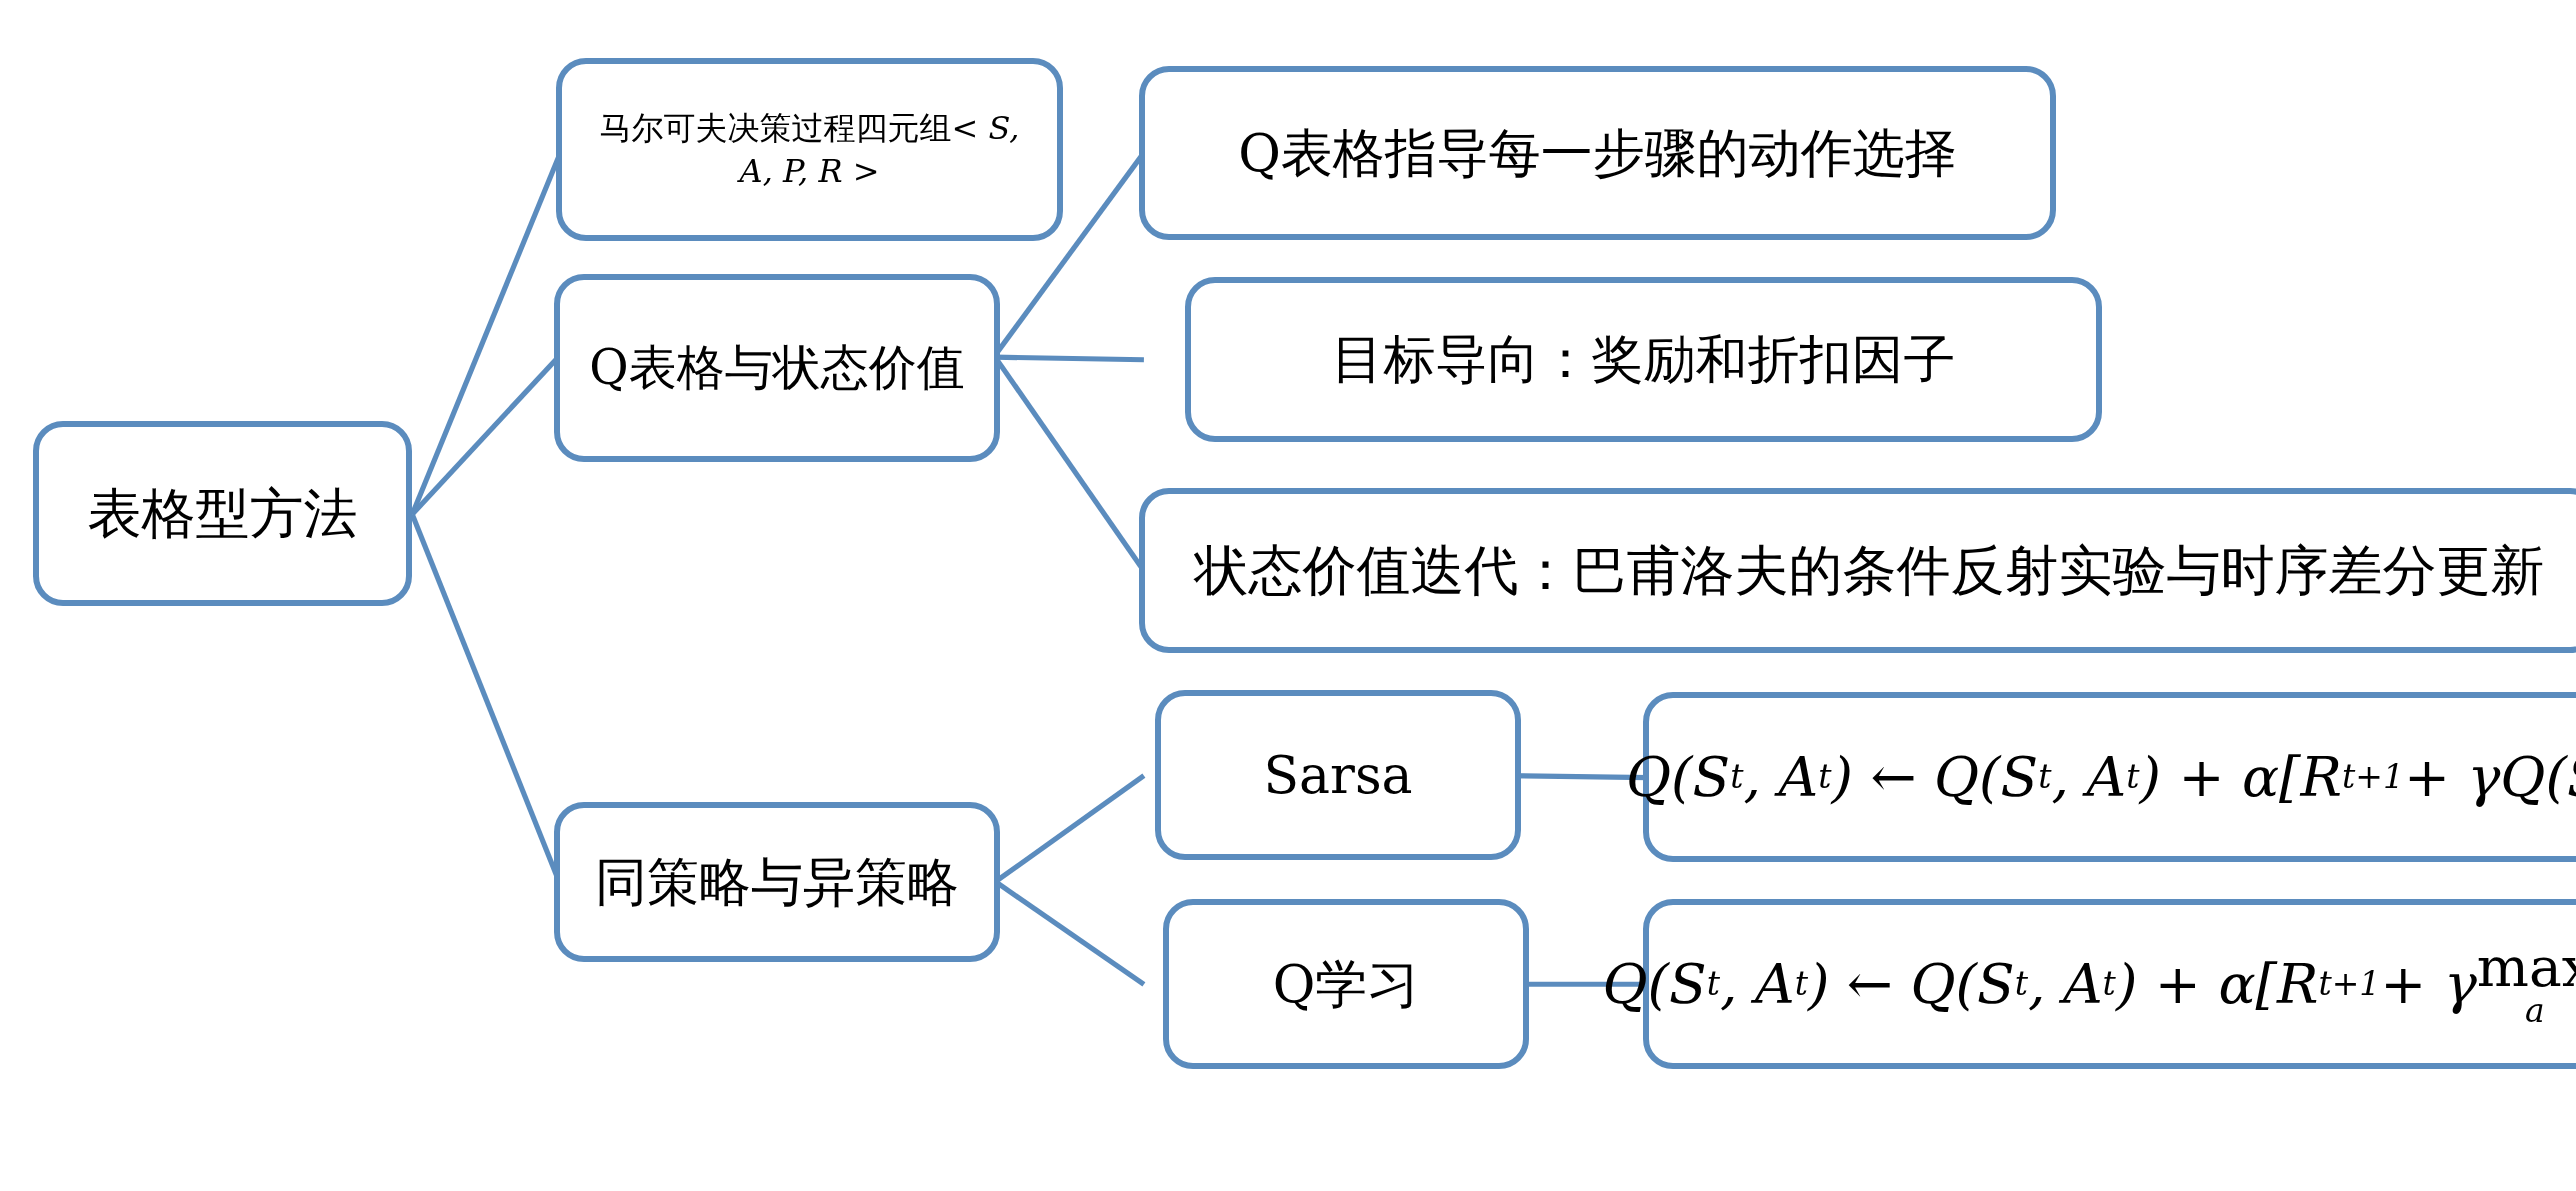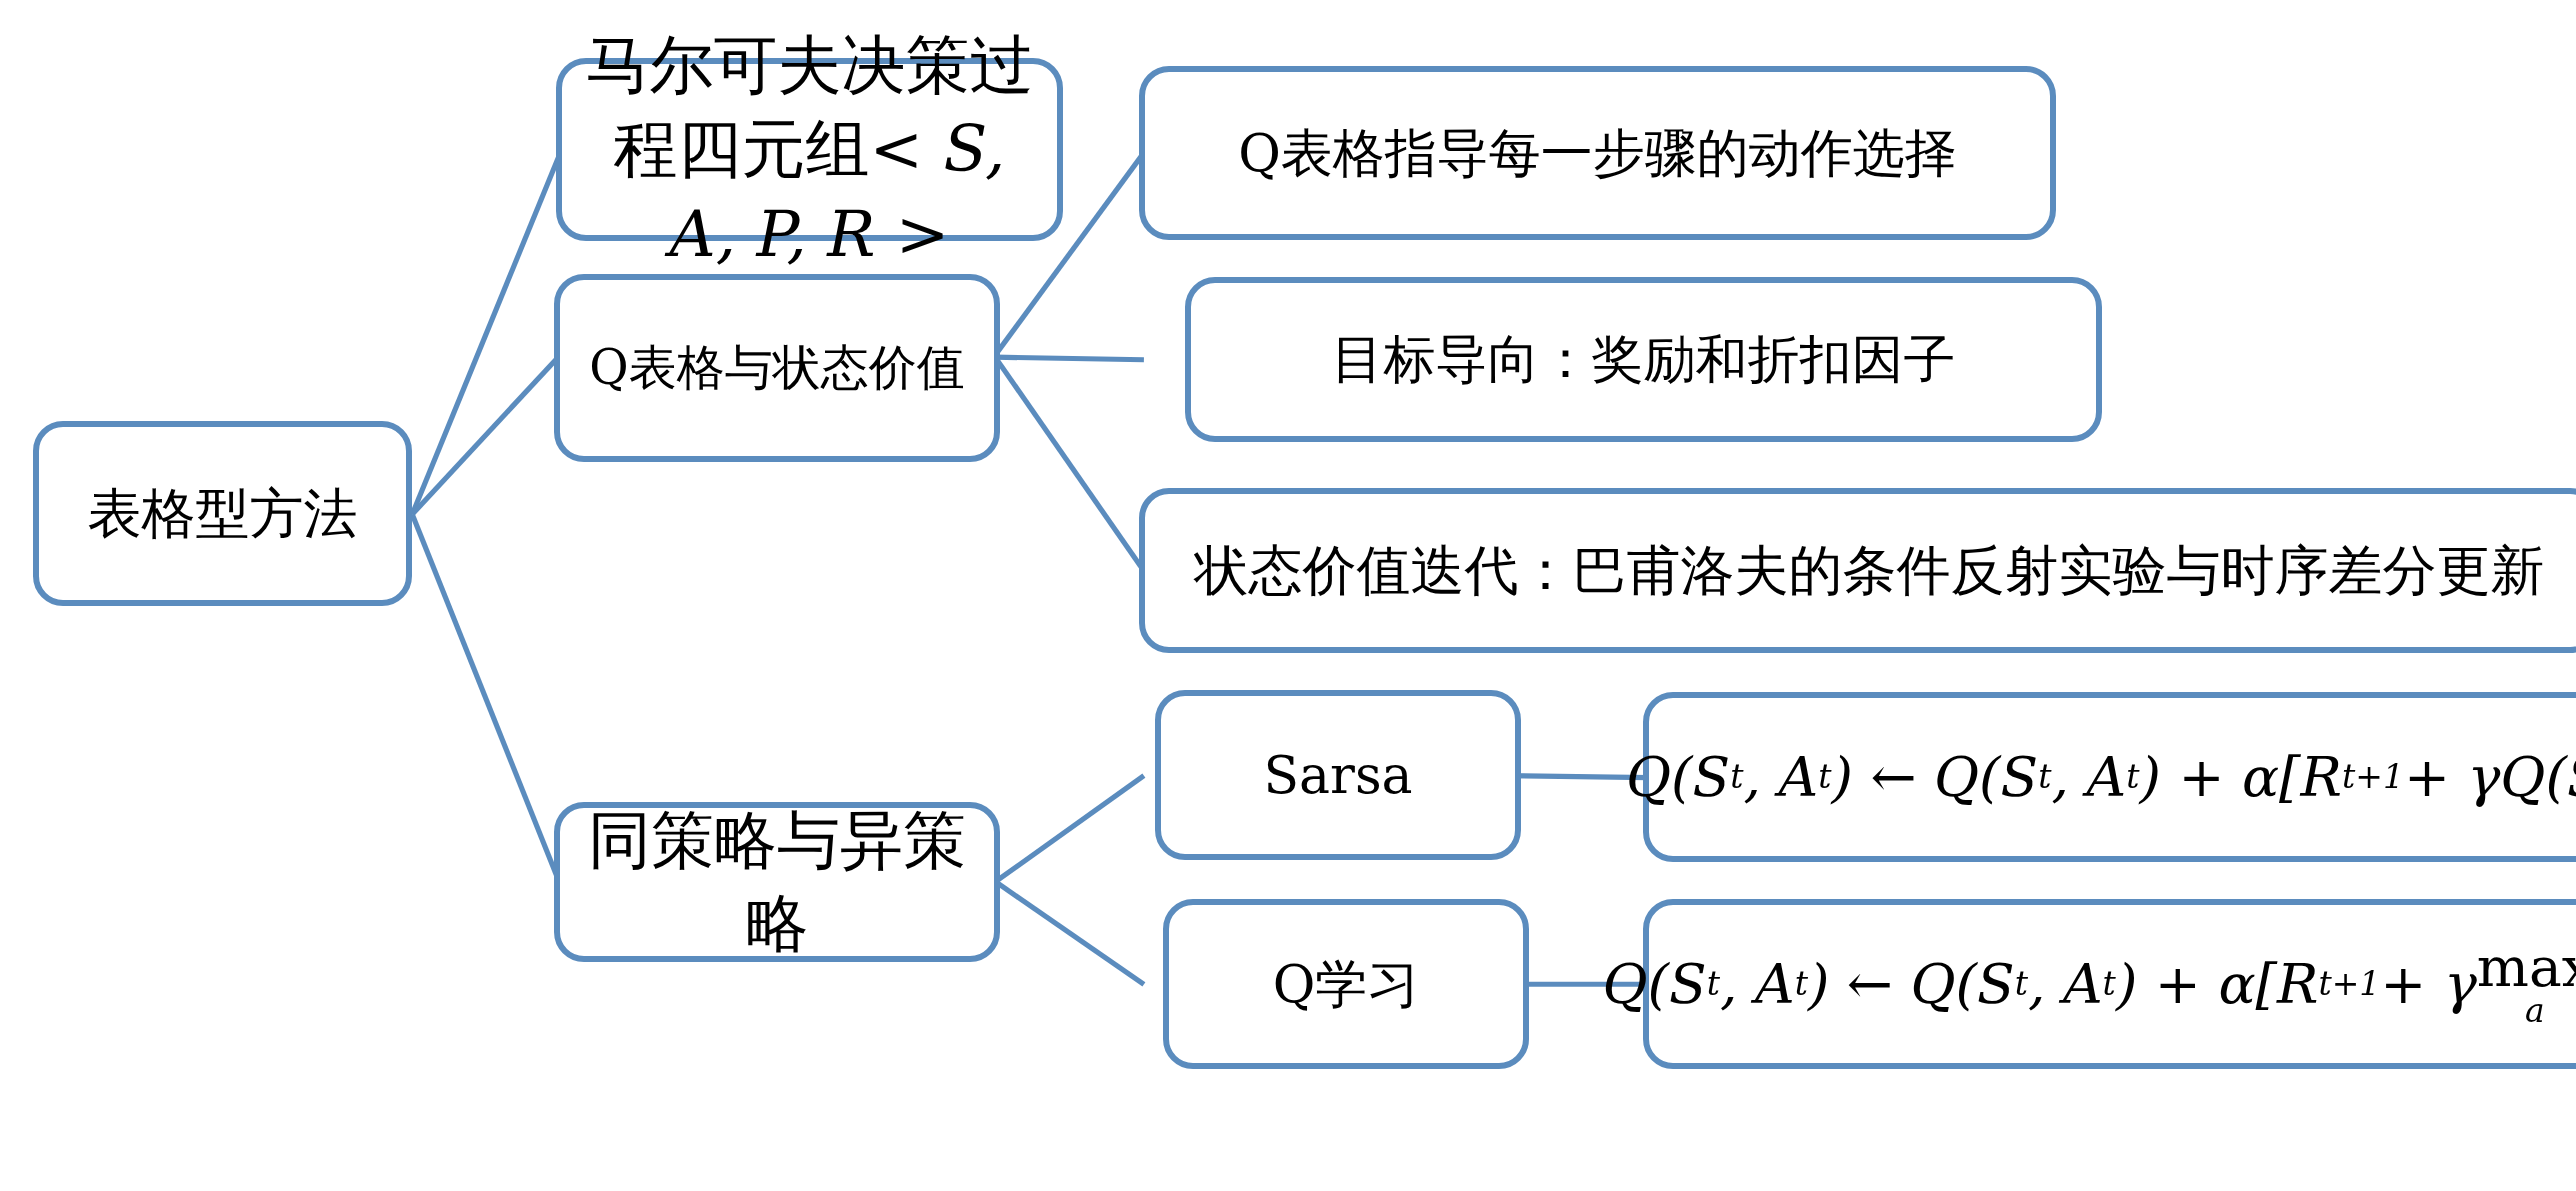--- a/index.html
+++ b/index.html
@@ -20,26 +20,26 @@
     display:flex;
     align-items:center;
     justify-content:center;
     text-align:center;
     color:#000000;
     line-height:1.32;
   }
   .node .lbl{display:block;}
   
   #node-root      {left:33px;  top:421px;  width:379px;  height:185px; font-size:54px;}
-  #node-mdp       {left:556px;top:58px;  width:507px;  height:183px; font-size:64px; padding:0 21px;}
+  #node-mdp       {left:556px;top:58px;  width:507px;  height:183px; font-size:32px; padding:0 21px;}
   #node-qtable    {left:554px;top:274px;  width:446px;  height:188px; font-size:48px;}
   #node-qguide    {left:1139px;top:66px;  width:917px; height:174px; font-size:52px;}
   #node-goal      {left:1185px;top:277px;  width:917px; height:165px; font-size:52px;}
   #node-valueiter {left:1139px;top:488px;  width:1461px; height:165px; font-size:54px;}
-  #node-policy    {left:554px;top:802px; width:446px;  height:160px; font-size:63px;}
+  #node-policy    {left:554px;top:802px; width:446px;  height:160px; font-size:52px;}
   #node-sarsa     {left:1139px;top:690px; width:366px;  height:170px; font-size:52px;margin-left:16px;}
   #node-qlearn    {left:1163px;top:899px; width:366px;  height:170px; font-size:52px;}
   #node-sarsa-f   {left:1643px;top:692px; width:1494px; height:170px; font-size:55px; white-space:nowrap;}
   #node-qlearn-f  {left:1643px;top:899px; width:1494px; height:170px; font-size:55px; white-space:nowrap;}
   .math{font-style:italic;}
   .formula{font-style:italic;}
   .formula sub{font-size:0.60em;line-height:0;vertical-align:-0.38em;font-style:italic;}
   .stack{
     display:inline-flex;flex-direction:column;align-items:center;
     vertical-align:-0.62em;line-height:0.95;

